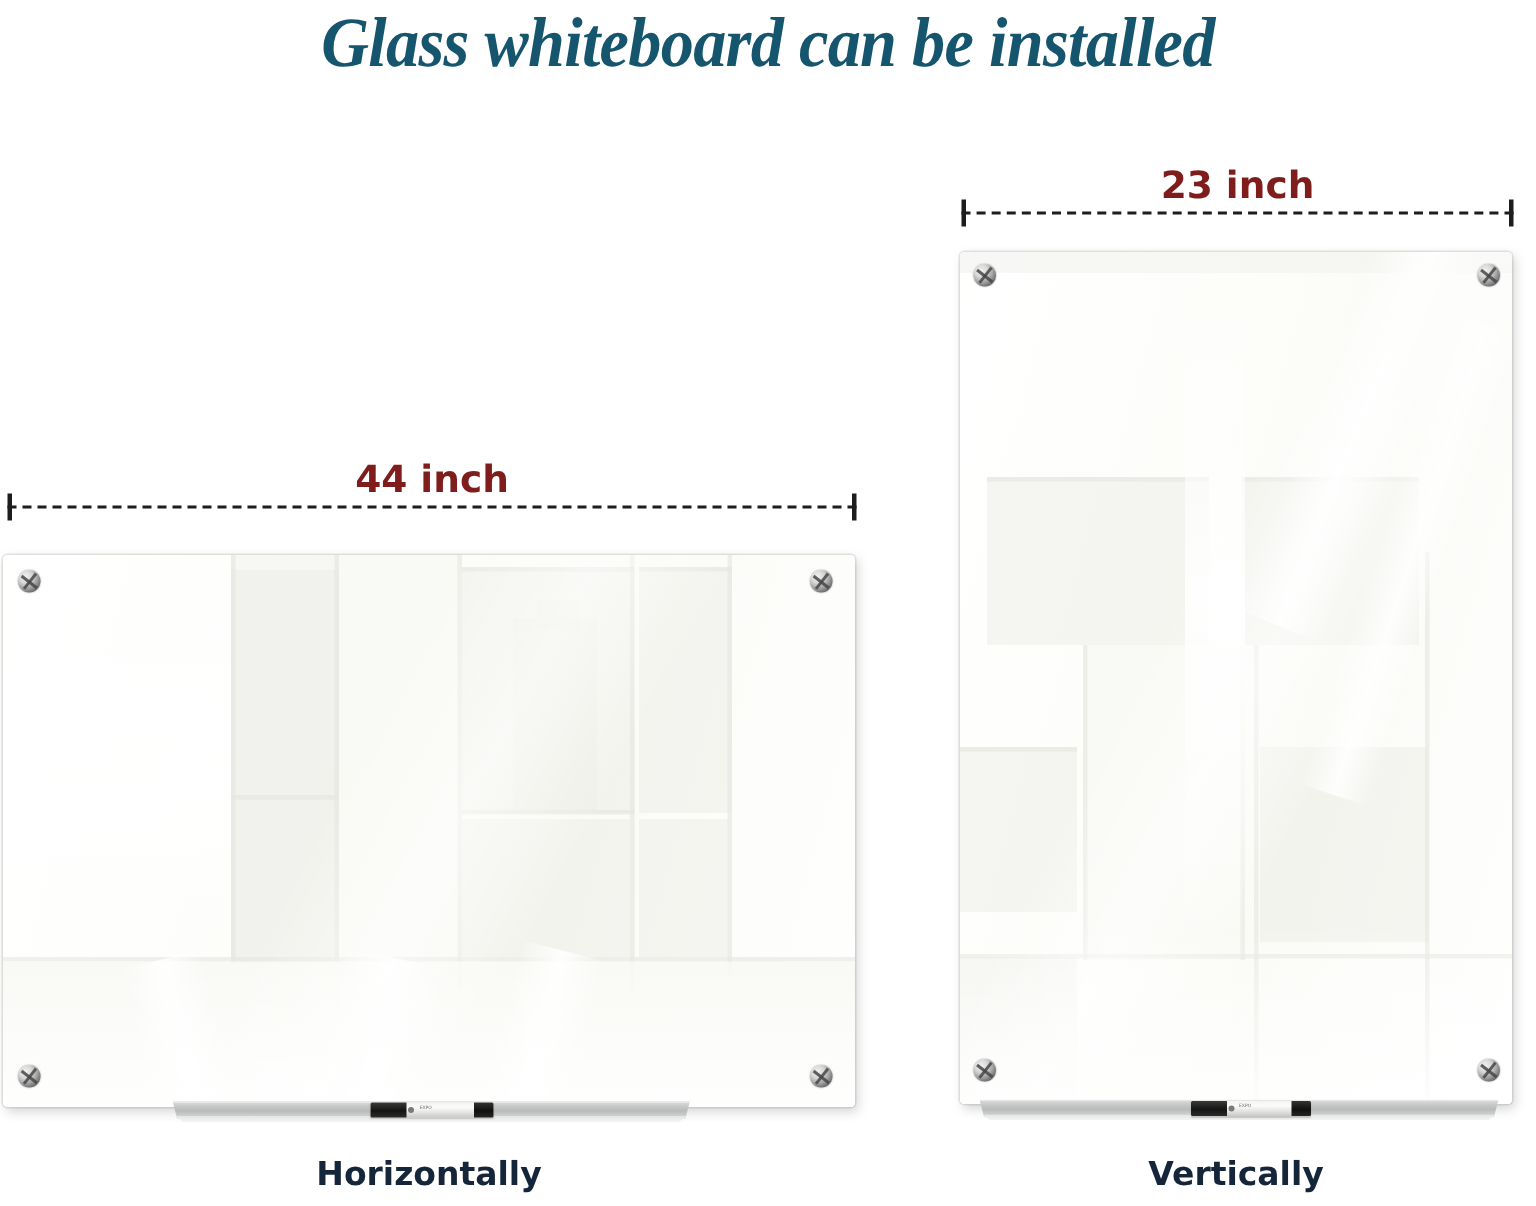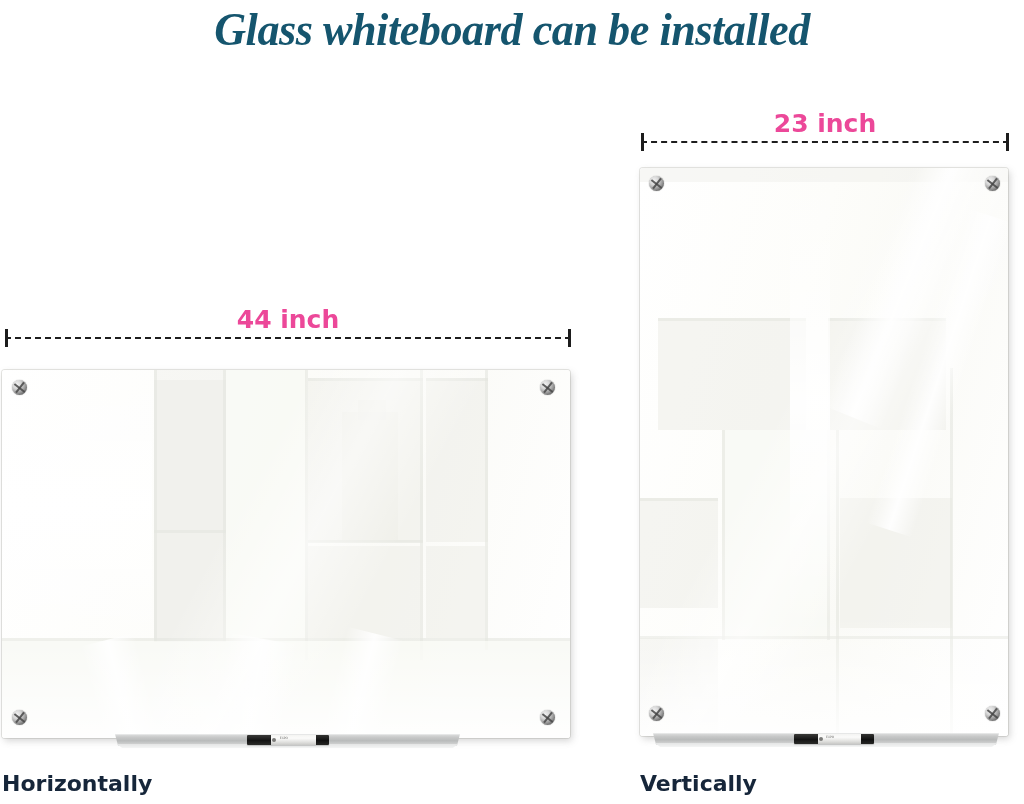--- a/index.html
+++ b/index.html
@@ -55,21 +55,21 @@
     border-left: 3px solid #1d1d1d;
   }
   .dim .cap.left  { left: 0; }
   .dim .cap.right { right: 0; }
 
   .dim-label {
     position: absolute;
     font-family: "DejaVu Sans", sans-serif;
     font-weight: bold;
     font-size: 25px;
-    color: #ec4899;
+    color: #7f1d1d;
     letter-spacing: 0px;
     white-space: nowrap;
     text-align: center;
   }
 
   
   .panel {
     position: absolute;
     border-radius: 3px;
     overflow: hidden;
@@ -221,21 +221,21 @@
     background: #7a7a78;
   }
 
   
   .caption {
     position: absolute;
     font-family: "DejaVu Sans", sans-serif;
     font-weight: bold;
     font-size: 22px;
     color: #16263a;
-    text-align: left;
+    text-align: center;
     white-space: nowrap;
   }
 </style>
 </head>
 <body>
 
 <div class="title">Glass whiteboard can be installed</div>
 
 <div class="dim" style="left:641px; top:131px; width:368px;">
   <span class="cap left"></span>

